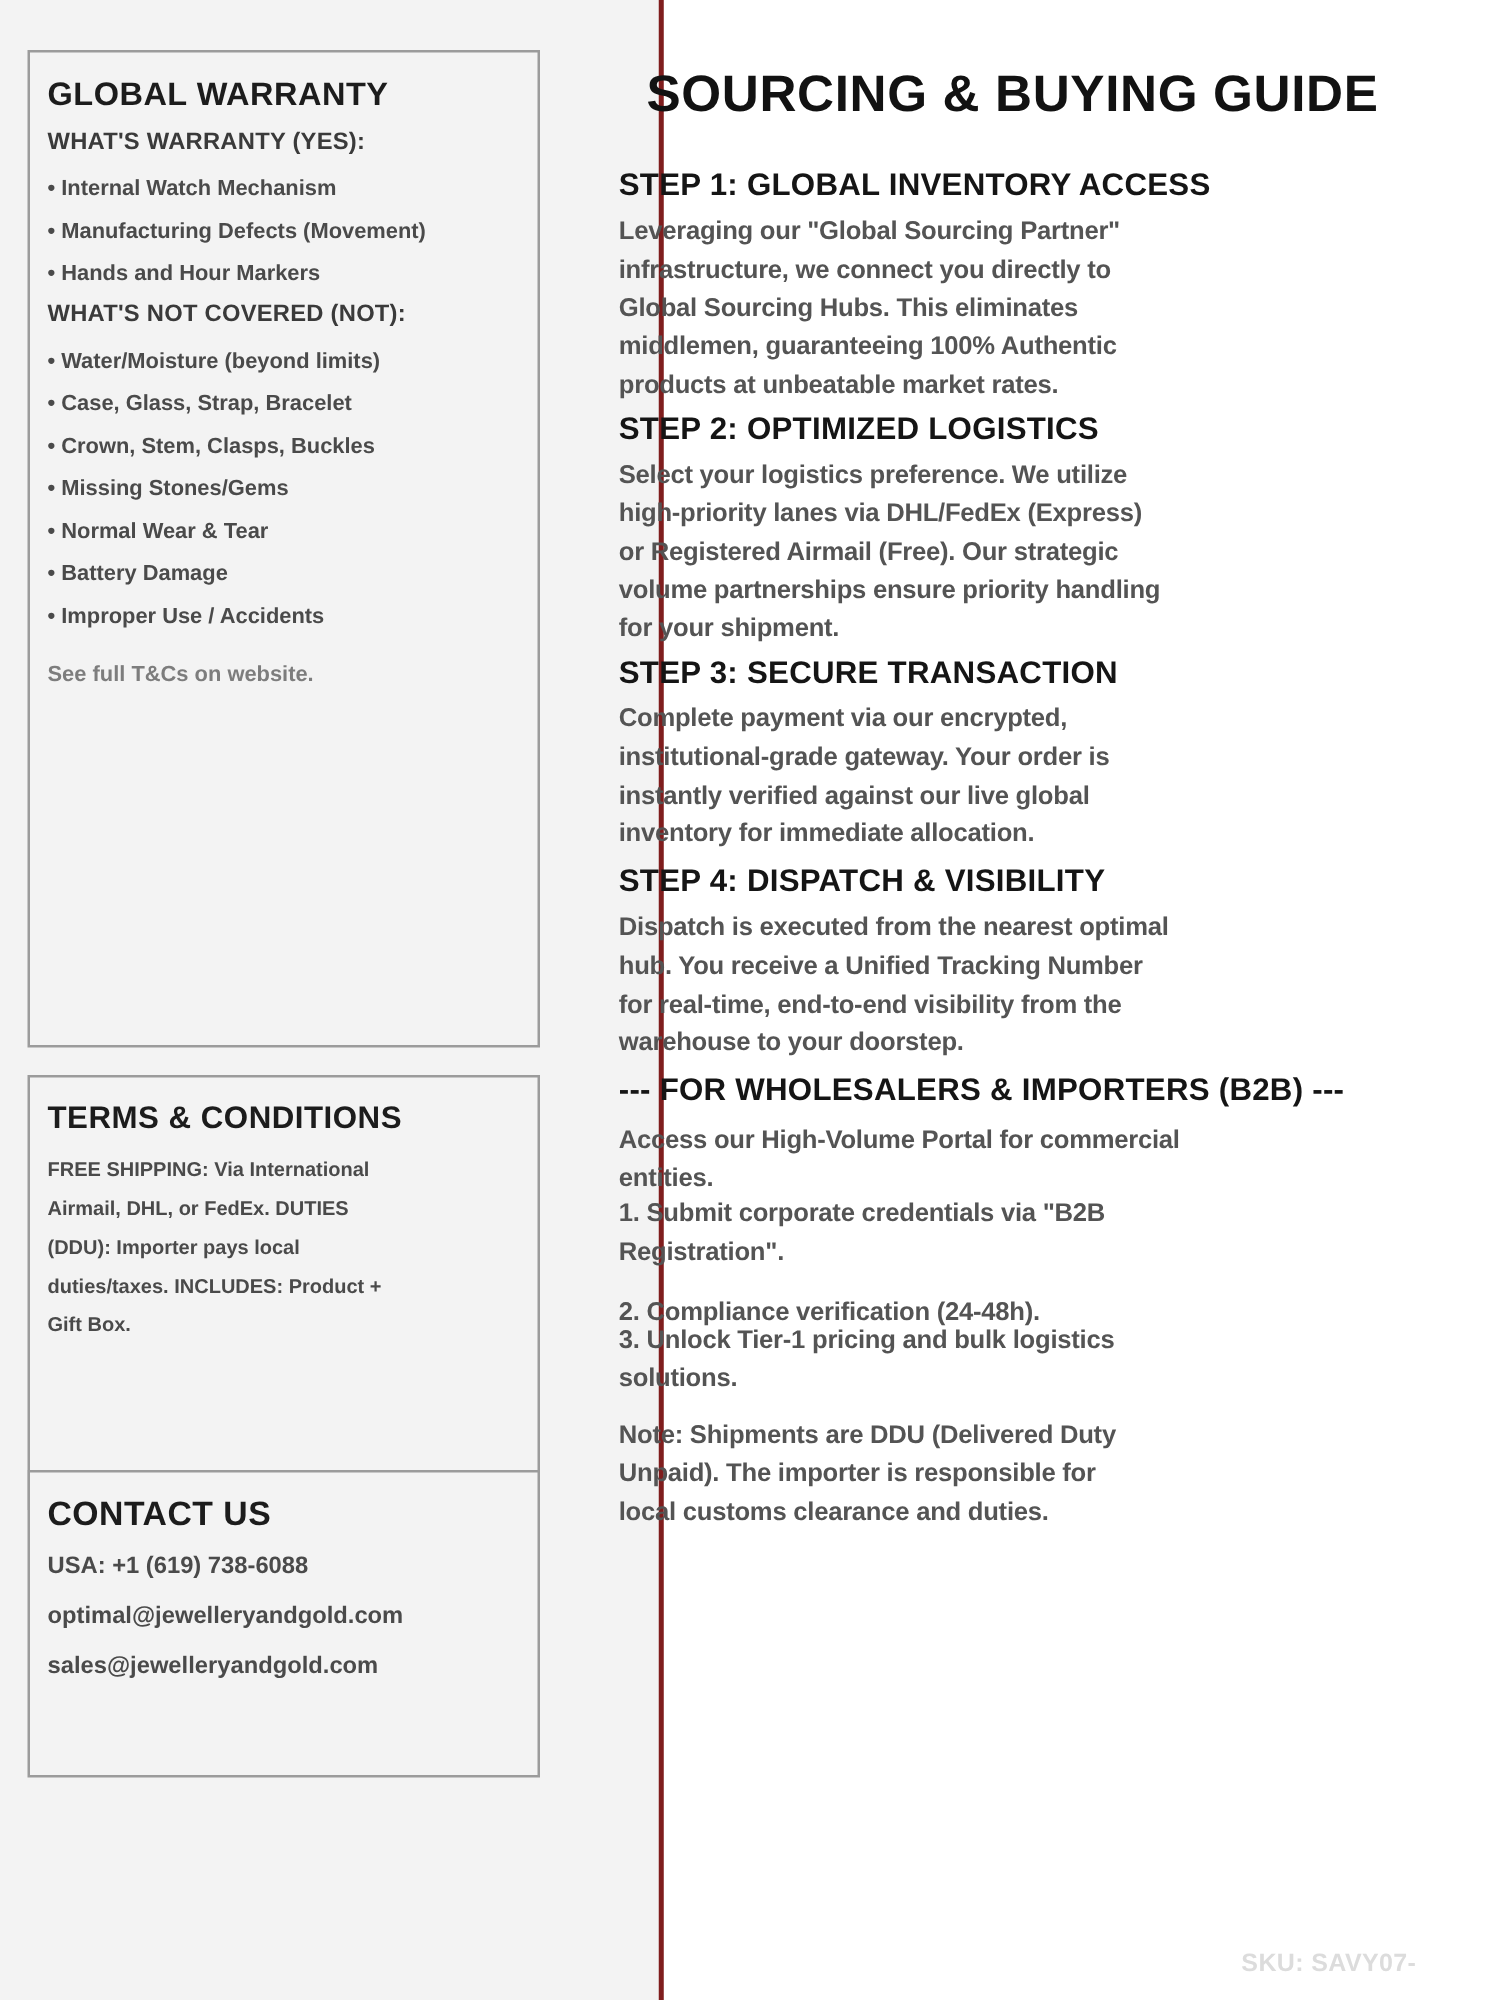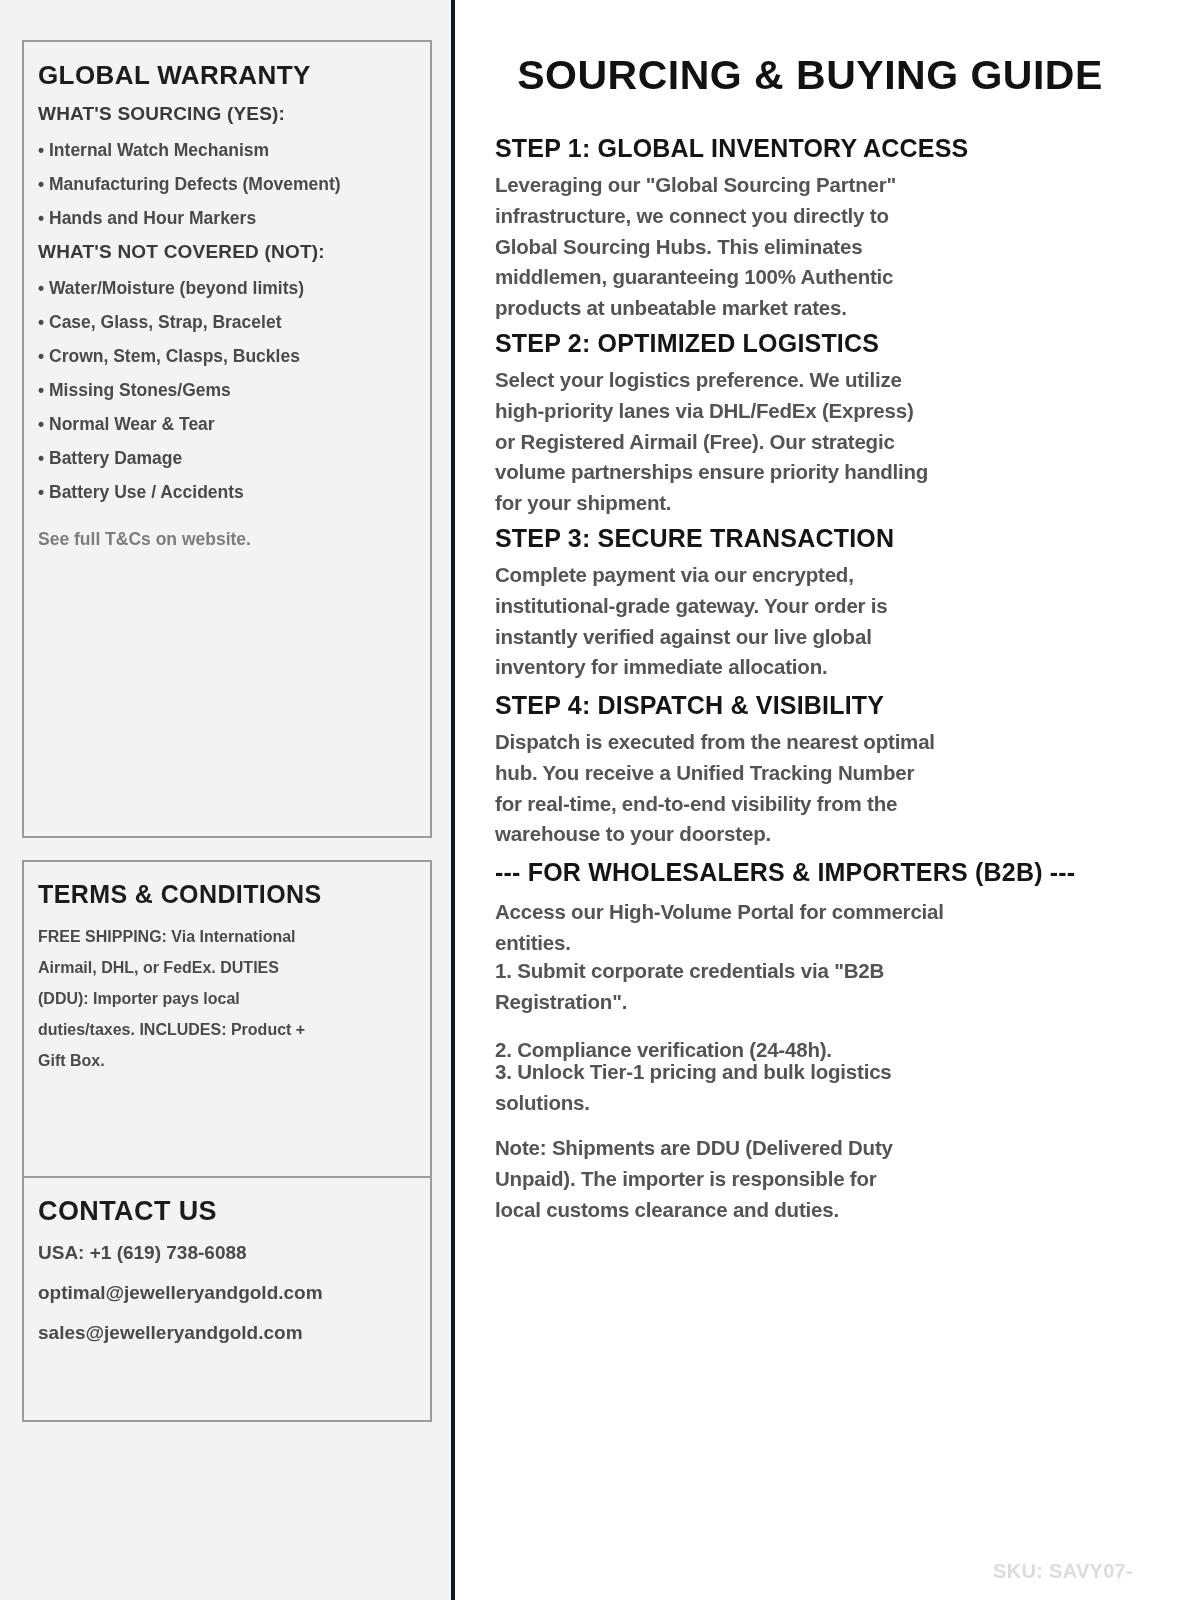--- a/index.html
+++ b/index.html
@@ -3,22 +3,22 @@
 <meta charset="utf-8">
 <style>
   html,body{margin:0;padding:0;}
   body{
     width:1200px;height:1600px;position:relative;background:#ffffff;
     font-family:"Liberation Sans","DejaVu Sans",sans-serif;
     -webkit-font-smoothing:antialiased;overflow:hidden;
   }
   
   .sidebar{
-    position:absolute;left:0;top:0;width:455px;height:1600px;
-    background:#f3f3f3;border-right:4px solid #0f172a;box-sizing:border-box;
+    position:absolute;left:0;top:0;width:531px;height:1600px;
+    background:#f3f3f3;border-right:4px solid #7f1d1d;box-sizing:border-box;
   }
   .panel{
     position:absolute;left:22px;width:410px;box-sizing:border-box;
     border:2px solid #9b9b9b;background:#f3f3f3;padding:18px 14px 0 14px;
   }
   .panel-warranty{top:40px;height:798px;}
   .panel-terms{top:860px;height:348px;}
   .panel-contact{top:1176px;height:246px;}
   .panel h2{
     margin:0;font-size:26px;font-weight:bold;color:#1c1c1c;letter-spacing:.4px;
@@ -74,35 +74,35 @@
     font-size:20px;font-weight:bold;color:#dcdcdc;letter-spacing:.3px;
   }
 </style>
 </head>
 <body>
 
 <div class="sidebar">
 
   <section class="panel panel-warranty">
     <h2>GLOBAL WARRANTY</h2>
-    <div class="subhead">WHAT'S SOURCING (YES):</div>
+    <div class="subhead">WHAT'S WARRANTY (YES):</div>
     <div class="bullets">
         <div class="bullet-item">Internal Watch Mechanism</div>
         <div class="bullet-item">Manufacturing Defects (Movement)</div>
         <div class="bullet-item">Hands and Hour Markers</div>
       </div>
     <div class="subhead gap">WHAT'S NOT COVERED (NOT):</div>
     <div class="bullets">
         <div class="bullet-item">Water/Moisture (beyond limits)</div>
         <div class="bullet-item">Case, Glass, Strap, Bracelet</div>
         <div class="bullet-item">Crown, Stem, Clasps, Buckles</div>
         <div class="bullet-item">Missing Stones/Gems</div>
         <div class="bullet-item">Normal Wear &amp; Tear</div>
         <div class="bullet-item">Battery Damage</div>
-        <div class="bullet-item">Battery Use / Accidents</div>
+        <div class="bullet-item">Improper Use / Accidents</div>
       </div>
     <div class="footnote">See full T&amp;Cs on website.</div>
   </section>
 
   <section class="panel panel-terms">
     <h2>TERMS &amp; CONDITIONS</h2>
     <div class="panel-body">FREE SHIPPING: Via International
 Airmail, DHL, or FedEx.  DUTIES
 (DDU): Importer pays local
 duties/taxes.  INCLUDES: Product +

